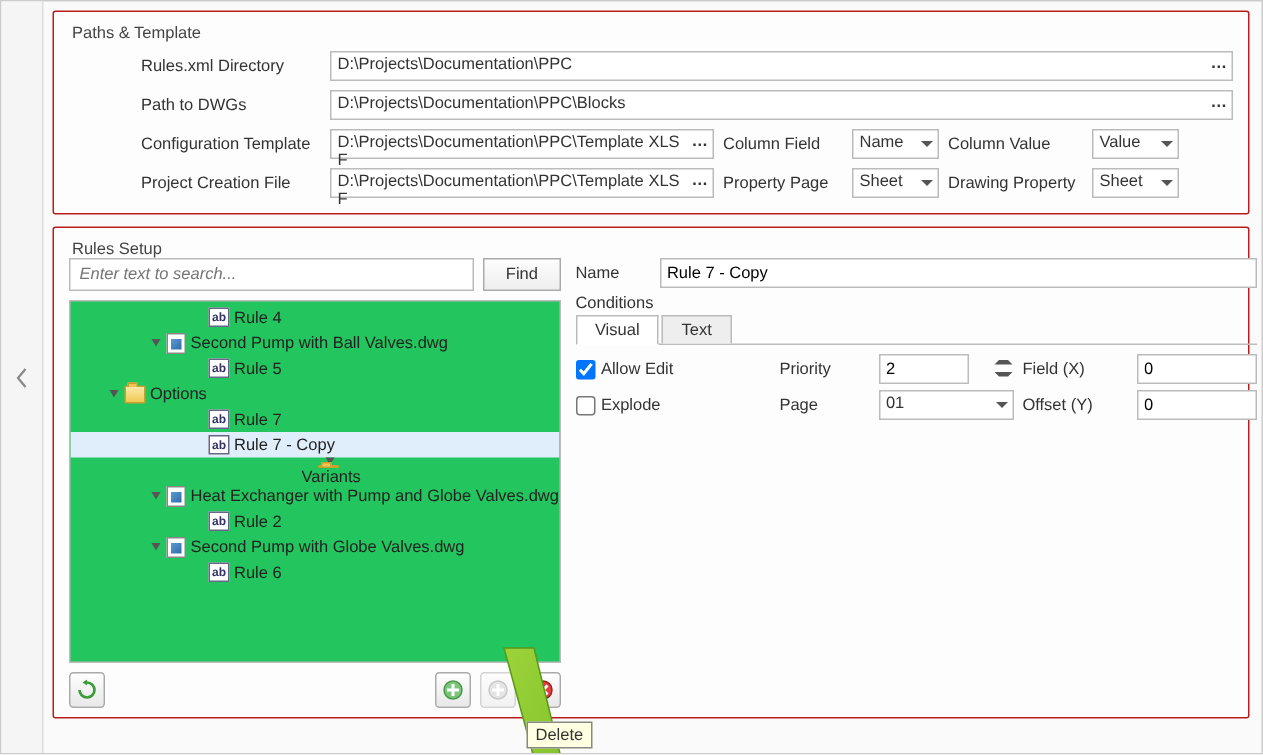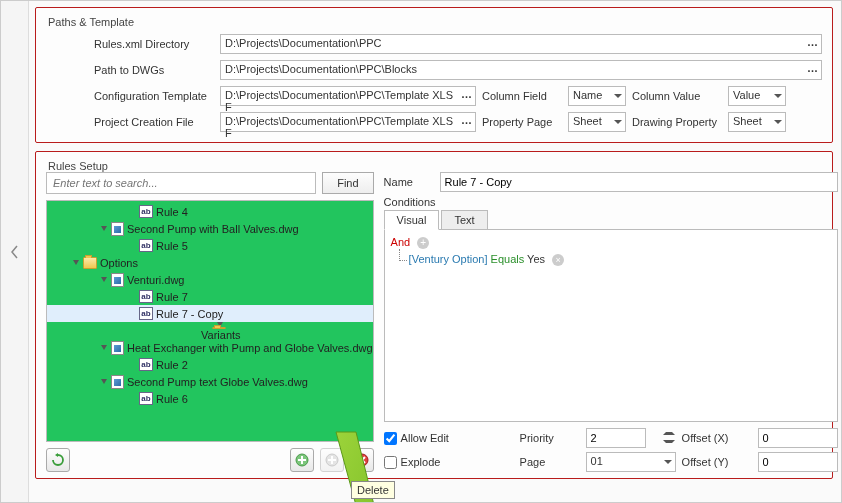--- a/index.html
+++ b/index.html
@@ -152,27 +152,20 @@
                 <span class="icon-rule">ab</span>
                 <span class="tree-label">Rule 5</span>
               </div>
               <div class="tree-item" style="padding-left: 22px;">
                 <span class="expander">
                   <span class="exp-open"></span>
                 </span>
                 <span class="icon-folder"></span>
                 <span class="tree-label">Options</span>
               </div>
-              <div class="tree-item" style="padding-left: 50px;">
-                <span class="expander">
-                  <span class="exp-open"></span>
-                </span>
-                <span class="icon-dwg"></span>
-                <span class="tree-label">Venturi.dwg</span>
-              </div>
               <div class="tree-item" style="padding-left: 78px;">
                 <span class="expander"></span>
                 <span class="icon-rule">ab</span>
                 <span class="tree-label">Rule 7</span>
               </div>
               <div class="tree-item selected" style="padding-left: 78px;">
                 <span class="expander"></span>
                 <span class="icon-rule">ab</span>
                 <span class="tree-label">Rule 7 - Copy</span>
               </div>
@@ -193,21 +186,21 @@
               <div class="tree-item" style="padding-left: 78px;">
                 <span class="expander"></span>
                 <span class="icon-rule">ab</span>
                 <span class="tree-label">Rule 2</span>
               </div>
               <div class="tree-item" style="padding-left: 50px;">
                 <span class="expander">
                   <span class="exp-open"></span>
                 </span>
                 <span class="icon-dwg"></span>
-                <span class="tree-label">Second Pump text Globe Valves.dwg</span>
+                <span class="tree-label">Second Pump with Globe Valves.dwg</span>
               </div>
               <div class="tree-item" style="padding-left: 78px;">
                 <span class="expander"></span>
                 <span class="icon-rule">ab</span>
                 <span class="tree-label">Rule 6</span>
               </div>
             </div>
           <div class="toolbar">
             <div class="tb-btn">
               <svg width="14" height="14">
@@ -239,49 +232,37 @@
 
         <div class="right-pane">
           <div class="rp-row">
             <div class="rp-label">Name</div>
             <input class="rp-input" value="Rule 7 - Copy" style="">
           </div>
           <div style="margin-bottom:2px;">Conditions</div>
           <div class="tabs">
             <div class="tab active">Visual</div>
             <div class="tab">Text</div>
-          </div>
-          <div class="cond-box">
-            <div>
-              <span class="cond-and">And</span>
-              <span class="cond-plus">+</span>
-            </div>
-            <div class="cond-line">
-              <span class="cond-field">[Ventury Option]</span>
-              <span class="cond-op">Equals</span>
-              <span class="cond-val">Yes</span>
-              <span class="cond-x">×</span>
-            </div>
           </div>
 
           <div class="bottom-grid">
             <div class="chk">
               <input type="checkbox" checked="" style="">
               <span>Allow Edit</span>
             </div>
             <div>Priority</div>
             <div style="position:relative;"><input class="num-input" value="2" style=""><div class="spin">
                   <div>
                     <div class="up"></div>
                   </div>
                   <div>
                     <div class="dn"></div>
                   </div>
                 </div></div>
-            <div>Offset (X)</div>
+            <div>Field (X)</div>
             <input class="num-input" style="width: auto;" value="0">
 
             <div class="chk">
               <input type="checkbox" style="">
               <span>Explode</span>
             </div>
             <div>Page</div>
             <div class="combo" style="min-width:auto;"><span>01</span><span class="caret"></span></div>
             <div>Offset (Y)</div>
             <input class="num-input" style="width: auto;" value="0">

